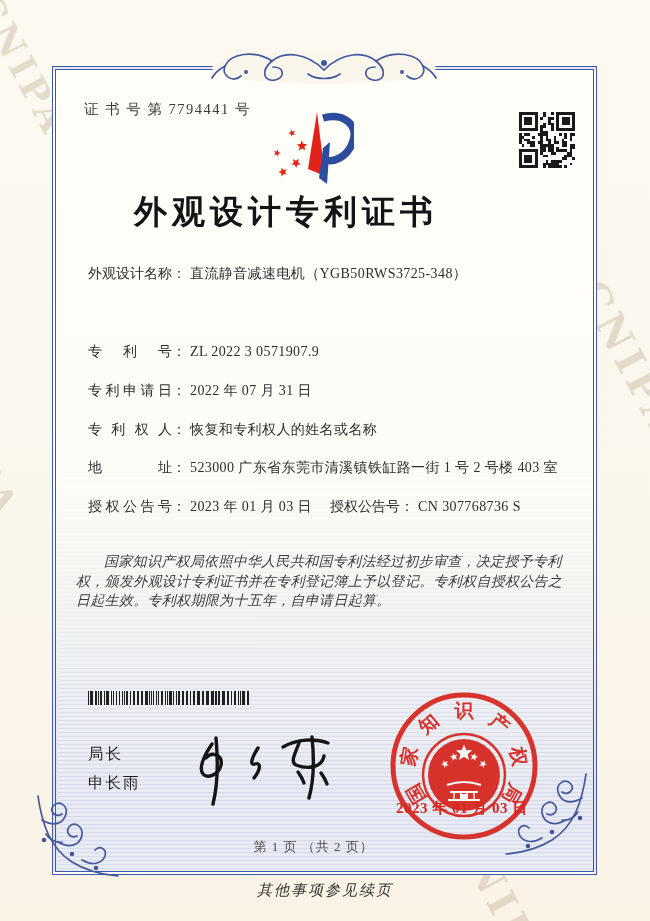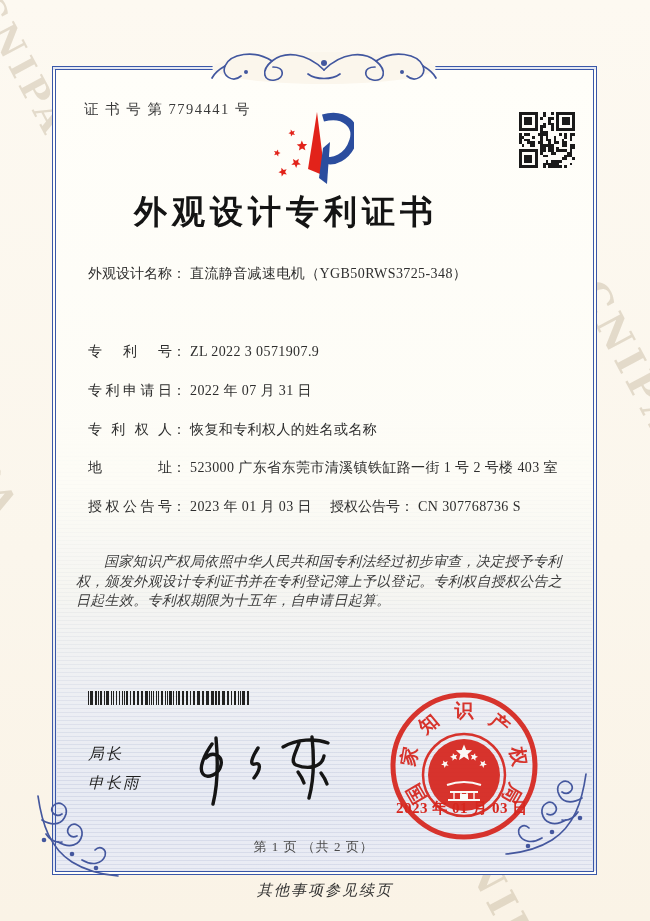--- a/index.html
+++ b/index.html
@@ -32,21 +32,21 @@
   .field{left:88px;height:20px;font-size:14px;color:#2e2e2e;white-space:nowrap;}
   .flabel{display:inline-block;width:6em;text-align:justify;text-align-last:justify;vertical-align:top;}
   .fcolon{display:inline-block;margin-right:4px;}
   .fvalue{letter-spacing:.4px;}
   .fgroup2{position:absolute;left:242px;top:0;white-space:nowrap;}
   .fgroup2 .flabel{width:5em;}
   .paras{left:76px;top:552px;width:500px;font-size:14px;line-height:19.5px;color:#3b3b3b;
          font-style:italic;}
   .paras p{margin:0;text-indent:2em;letter-spacing:.3px;}
   .director{left:88px;font-family:"Liberation Sans","DejaVu Sans",sans-serif;
-            font-size:15.5px;font-weight:500;color:#1f1f1f;letter-spacing:2px;font-style:italic;}
+            font-size:15.5px;font-weight:500;color:#1f1f1f;letter-spacing:2px;}
   .dir1{top:744px;} .dir2{top:773px;}
   .seal-date{left:396px;top:799px;width:145px;font-size:15px;font-weight:bold;color:#d6261e;
              letter-spacing:.5px;z-index:5;white-space:nowrap;}
   .page-info{left:52px;top:838px;width:523px;text-align:center;font-size:13px;color:#4a4a4a;
              letter-spacing:1px;}
   .bottom-note{left:0;top:881px;width:650px;text-align:center;font-size:15px;color:#333;
                font-style:italic;letter-spacing:2px;}
   .flourish-top{left:204px;top:48px;z-index:4;}
   .corner{z-index:4;}
   .corner-left{left:30px;top:790px;}

